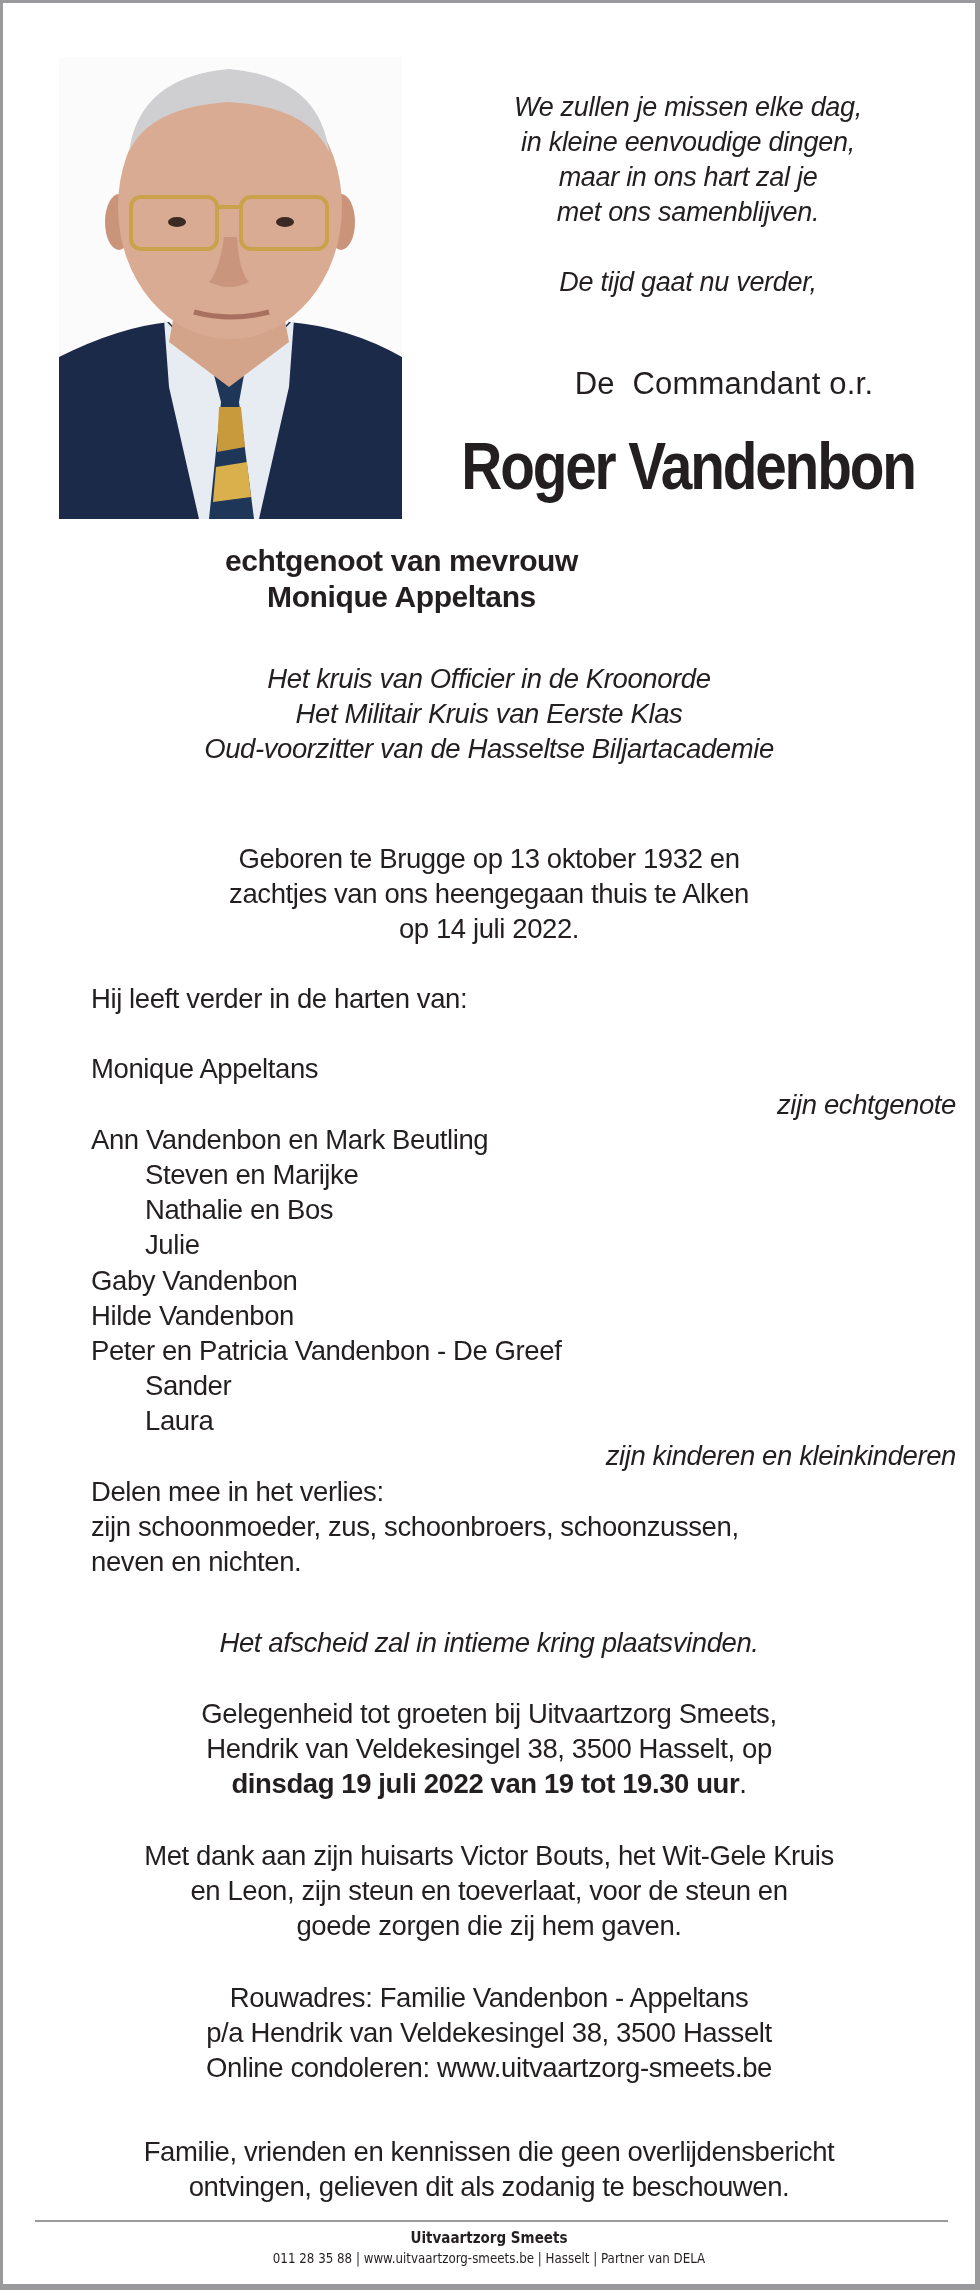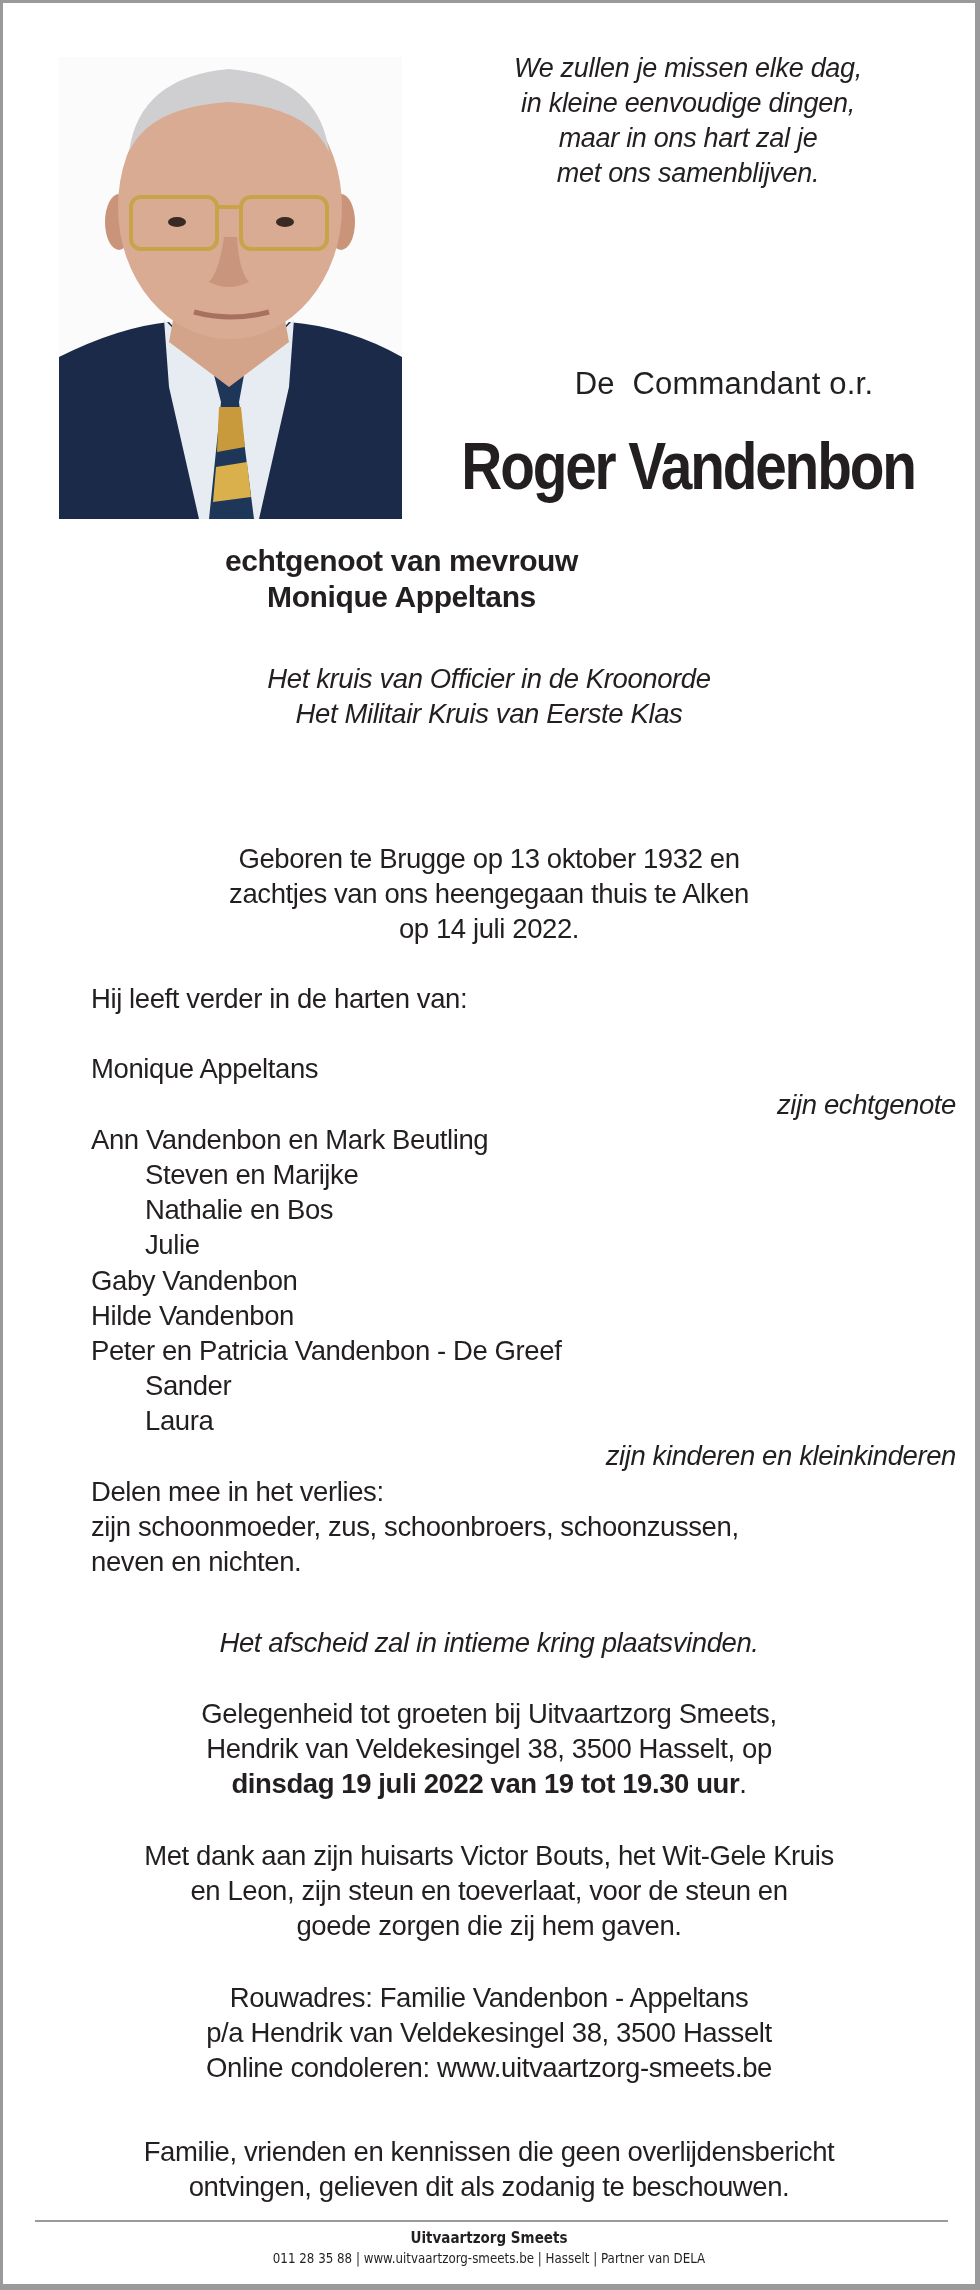--- a/index.html
+++ b/index.html
@@ -12,21 +12,21 @@
     .abs { position: absolute; }
     .photo {
       left: 56px; top: 54px; width: 343px; height: 462px; overflow: hidden;
       background: #fdfdfd;
     }
     .photo svg { display: block; }
     .poem {
       left: 400px; top: 48px; width: 570px; text-align: center;
       font-style: italic; font-size: 27px; line-height: 35px; letter-spacing: -0.3px;
     }
-    .poem .stanza { margin-bottom: 35px; }
+    .poem .stanza { margin-bottom: 35px; margin-top: 39px; }
     .rank {
       left: 400px; top: 363px; width: 570px; text-align: center;
       font-size: 31px; letter-spacing: 0.2px;
     }
     .name {
       left: 400px; top: 425px; width: 570px; text-align: center;
       font-size: 66px; font-weight: bold; letter-spacing: -2.5px;
       transform: scaleX(0.86); transform-origin: center;
     }
     .spouse {
@@ -108,34 +108,36 @@
   </div>
 
   <div class="abs poem">
     <div class="stanza">
       <div>We zullen je missen elke dag,</div>
       <div>in kleine eenvoudige dingen,</div>
       <div>maar in ons hart zal je</div>
       <div>met ons samenblijven.</div>
     </div>
     <div>
+      <div>De tijd gaat nu verder,</div>
     </div>
   </div>
 
   <div class="abs rank" style="white-space:pre;padding-left:36px;">De  Commandant o.r.</div>
   <div class="abs name">Roger Vandenbon</div>
 
   <div class="abs spouse">
     <div>echtgenoot van mevrouw</div>
     <div>Monique Appeltans</div>
   </div>
 
   <div class="abs block italic honours">
     <div>Het kruis van Officier in de Kroonorde</div>
     <div>Het Militair Kruis van Eerste Klas</div>
+    <div>Oud-voorzitter van de Hasseltse Biljartacademie</div>
   </div>
 
   <div class="abs block born">
     <div>Geboren te Brugge op 13 oktober 1932 en</div>
     <div>zachtjes van ons heengegaan thuis te Alken</div>
     <div>op 14 juli 2022.</div>
   </div>
 
   <div class="abs family">
     <div class="row">Hij leeft verder in de harten van:</div>

